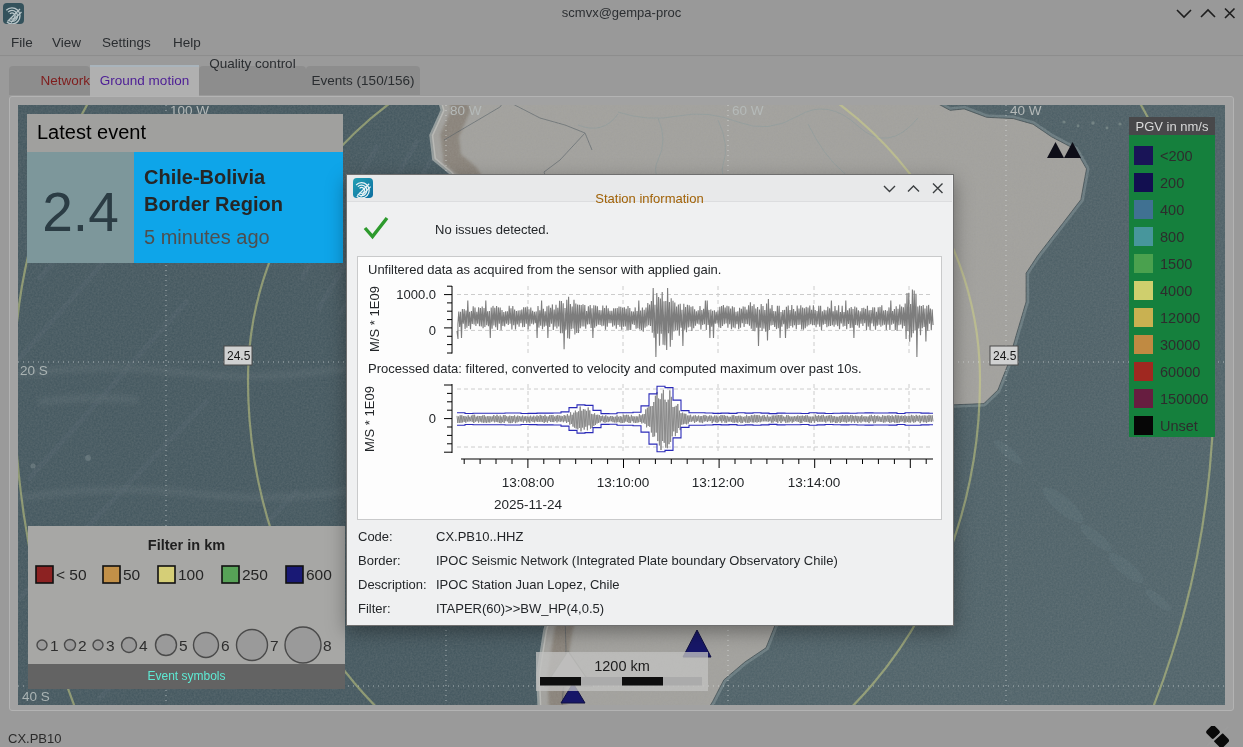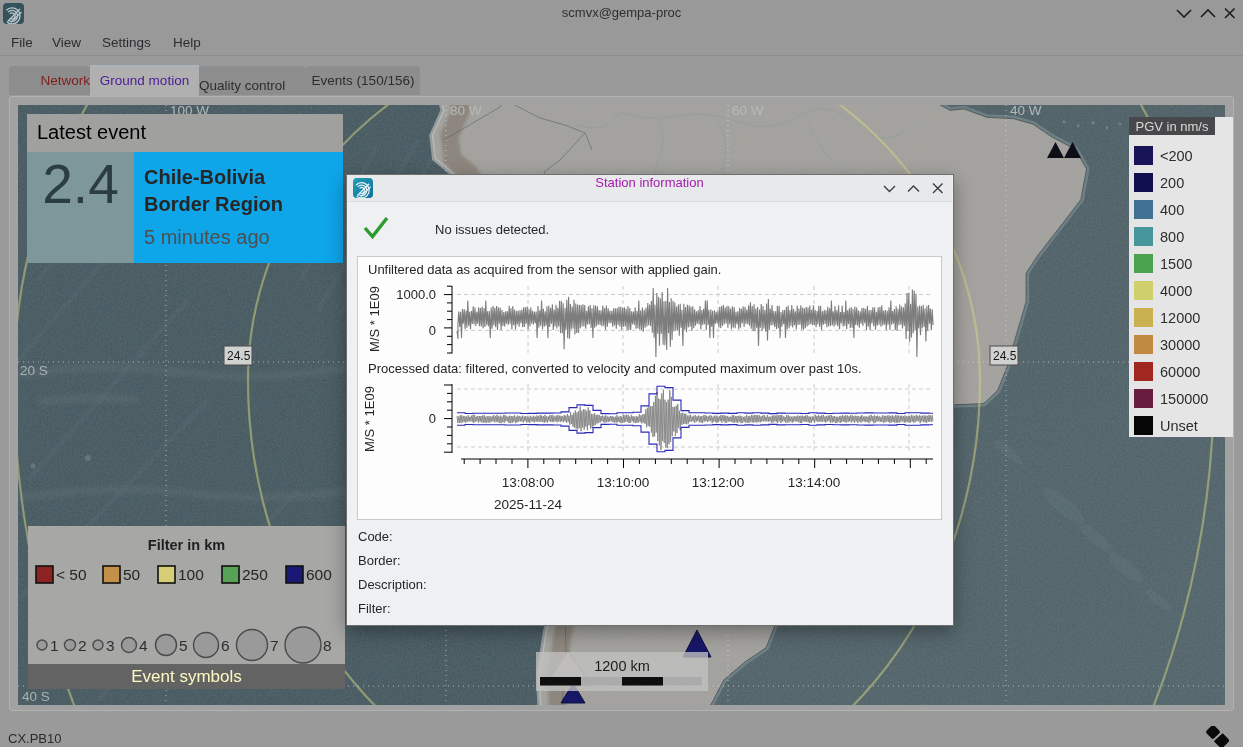--- a/index.html
+++ b/index.html
@@ -30,21 +30,21 @@
 <span class="abs" style="left:11px;top:8px;">File</span>
 <span class="abs" style="left:52px;top:8px;">View</span>
 <span class="abs" style="left:102px;top:8px;">Settings</span>
 <span class="abs" style="left:173px;top:8px;">Help</span>
 </div>
 <div class="abs" style="left:0;top:55px;width:1243px;height:1px;background:#8d8d8d;"></div>
 
 <div class="abs" style="left:9px;top:66px;width:81px;height:29px;background:#8d8d8d;border-radius:4px 4px 0 0;"></div>
 <div class="abs" style="left:9px;top:73px;width:81px;font-size:13.5px;color:#7f1d1d;text-align:right;">Network</div>
 <div class="abs" style="left:199px;top:66px;width:107px;height:29px;background:#8d8d8d;border-radius:4px 4px 0 0;"></div>
-<div class="abs" style="left:199px;top:78px;width:107px;font-size:13.5px;color:#2a2d30;">Quality control</div>
+<div class="abs" style="left:199px;top:56px;width:107px;font-size:13.5px;color:#2a2d30;text-align:center;">Quality control</div>
 <div class="abs" style="left:306px;top:66px;width:114px;height:29px;background:#8d8d8d;border-radius:4px 4px 0 0;"></div>
 <div class="abs" style="left:306px;top:73px;width:114px;font-size:13.5px;color:#2a2d30;text-align:center;">Events (150/156)</div>
 <div class="abs" style="left:90px;top:65px;width:109px;height:33px;background:#b0b0b0;border-top:2.5px solid #a9b4bc;box-sizing:border-box;"></div>
 <div class="abs" style="left:90px;top:73px;width:109px;font-size:13.5px;color:#4c1d95;text-align:center;">Ground motion</div>
 
 <div class="abs" style="left:9px;top:96px;width:1225px;height:615px;background:#a2a2a2;border:1px solid #b3b3b3;border-radius:3px;box-sizing:border-box;"></div>
 
 <div class="abs" style="left:18px;top:105px;width:1207px;height:600px;overflow:hidden;">
 <svg width="1207" height="600" viewBox="0 5 1207 600">
 <defs>
@@ -186,21 +186,21 @@
 <rect x="604" y="577" width="41" height="8.5" fill="#0e0e0e"></rect>
 </g>
 </svg>
 </div>
 
 <div class="abs" style="left:27px;top:114px;width:317px;height:149px;">
   <div class="abs" style="left:0;top:0;width:316px;height:38px;background:#a0a09e;">
     <span class="abs" style="left:10px;top:7px;font-size:20px;color:#000000;">Latest event</span>
   </div>
   <div class="abs" style="left:0;top:38px;width:107px;height:111px;background:#7d979b;">
-    <div style="width:107px;text-align:center;font-size:55px;color:#2b3c44;">2.4</div>
+    <div style="width:107px;text-align:center;margin-top:28px;font-size:55px;color:#2b3c44;">2.4</div>
   </div>
   <div class="abs" style="left:107px;top:38px;width:209px;height:111px;background:#0ea5e9;">
     <div style="margin:12px 0 0 10px;font-size:20px;font-weight:bold;color:#262626;line-height:27px;">Chile-Bolivia<br>Border Region</div>
     <div style="margin:8px 0 0 10px;font-size:20px;color:#4e4e4e;">5 minutes ago</div>
   </div>
 </div>
 
 <div class="abs" style="left:28px;top:526px;width:317px;height:163px;background:#a7a7a5;">
   <div style="text-align:center;margin-top:11px;font-size:14.5px;font-weight:bold;color:#1f1f1f;">Filter in km</div>
   <svg class="abs" style="left:0;top:37px;" width="317" height="30">
@@ -235,25 +235,25 @@
         <text x="50" y="32">2</text>
         <text x="78" y="32">3</text>
         <text x="111" y="32">4</text>
     <text x="151" y="32">5</text>
         <text x="193" y="32">6</text>
         <text x="242" y="32">7</text>
         <text x="295" y="32">8</text>
       </g>
   </svg>
   <div class="abs" style="left:0;top:138px;width:317px;height:25px;background:#636363;text-align:center;">
-    <span style="font-size:17px;color:#fef9c3;line-height:25px;">Event symbols</span>
-  </div>
-</div>
-
-<div class="abs" style="left:1129px;top:117px;width:104px;height:320px;background:#e5e5e5;">
+    <span style="font-size:12px;color:#5eead4;line-height:25px;">Event symbols</span>
+  </div>
+</div>
+
+<div class="abs" style="left:1129px;top:117px;width:86px;height:320px;background:#15803d;">
   <div class="abs" style="left:0;top:0;width:86px;height:18px;background:#48484a;text-align:center;">
     <span style="font-size:13px;color:#d9d9d9;line-height:18px;">PGV in nm/s</span>
   </div>
   <svg class="abs" style="left:0;top:18px;" width="86" height="302">
     <g>
     <rect x="5" y="11" width="19" height="19" fill="#191457"></rect>
     <rect x="5" y="38" width="19" height="19" fill="#120f50"></rect>
     <rect x="5" y="65" width="19" height="19" fill="#407192"></rect>
     <rect x="5" y="92" width="19" height="19" fill="#47969c"></rect>
     <rect x="5" y="119" width="19" height="19" fill="#4aa14e"></rect>
@@ -291,21 +291,21 @@
         </defs>
 <rect width="21" height="21" rx="4" fill="url(#icg)"></rect>
     <g fill="none" stroke="#eaf4f6" stroke-width="1.3">
     <path d="M 3.3 7.3 A 8 8 0 1 1 3.9 19.1"></path>
     <path d="M 5.1 9.1 A 5.5 5.5 0 1 1 5.5 17.2"></path>
     <path d="M 6.9 10.9 A 3 3 0 1 1 7.1 15.3"></path>
     <path d="M 4.5 18.5 L 17 6"></path>
           <path d="M 8 19.5 L 18.5 9"></path>
     </g>
       </svg>
-    <div class="abs" style="left:0;top:0;width:605px;text-align:center;font-size:13px;color:#a21caf;">Station information</div>
+    <div class="abs" style="left:0;top:16px;width:605px;text-align:center;font-size:13px;color:#a16207;">Station information</div>
     <svg class="abs" style="left:536px;top:7px;" width="64" height="13" viewBox="0 0 64 13" fill="none" stroke="#3b3e40" stroke-width="1.4">
     <path d="M1 4 l5.5 5.5 L12 4"></path>
         <path d="M25 9.5 L30.5 4 L36 9.5"></path>
         <path d="M50 1.5 l9.5 9.5 M59.5 1.5 l-9.5 9.5"></path>
       </svg>
   </div>
 
   <svg class="abs" style="left:16px;top:40px;" width="26" height="26" viewBox="0 0 26 26" fill="none" stroke="#2d9a2d" stroke-width="3.4">
       <path d="M2 13 L9.5 21.5 L24 3"></path>
     </svg>
@@ -413,20 +413,26 @@
       </g>
     </svg>
   </div>
 
   <div class="abs" style="left:11px;top:350px;font-size:13px;color:#232629;line-height:24px;">
     <div>Code:</div>
       <div>Border:</div>
       <div>Description:</div>
       <div>Filter:</div>
   </div>
+  <div class="abs" style="left:89px;top:350px;font-size:13px;color:#232629;line-height:24px;">
+    <div>CX.PB10..HHZ</div>
+    <div>IPOC Seismic Network (Integrated Plate boundary Observatory Chile)</div>
+    <div>IPOC Station Juan Lopez, Chile</div>
+    <div>ITAPER(60)&gt;&gt;BW_HP(4,0.5)</div>
+  </div>
 </div>
 
 <div class="abs" style="left:8px;top:731px;font-size:13px;color:#2b2b2b;">CX.PB10</div>
 <svg class="abs" style="left:1204px;top:726px;" width="26" height="21" viewBox="0 0 26 21">
 <g fill="#0a0a0a">
 <rect x="3.5" y="0.5" width="11" height="11" rx="2.5" transform="rotate(45 9 6)"></rect>
 <rect x="11.5" y="8.5" width="12" height="12" rx="2.5" transform="rotate(45 17.5 14.5)"></rect>
 </g>
 <line x1="3" y1="20" x2="24" y2="1" stroke="#9c9c9c" stroke-width="2"></line>
 </svg>

